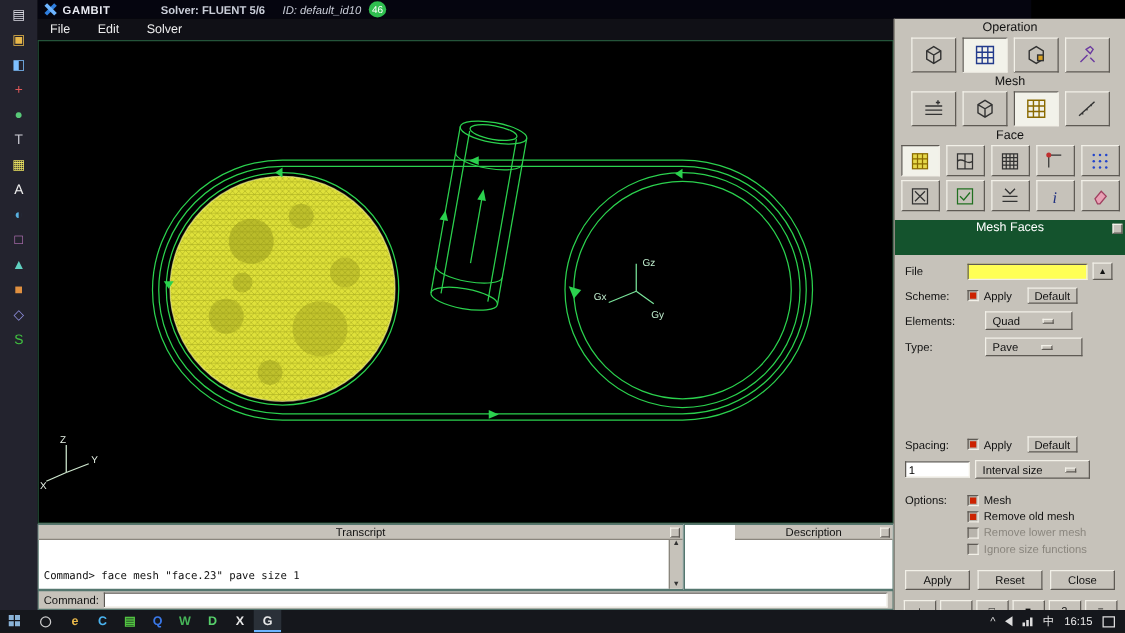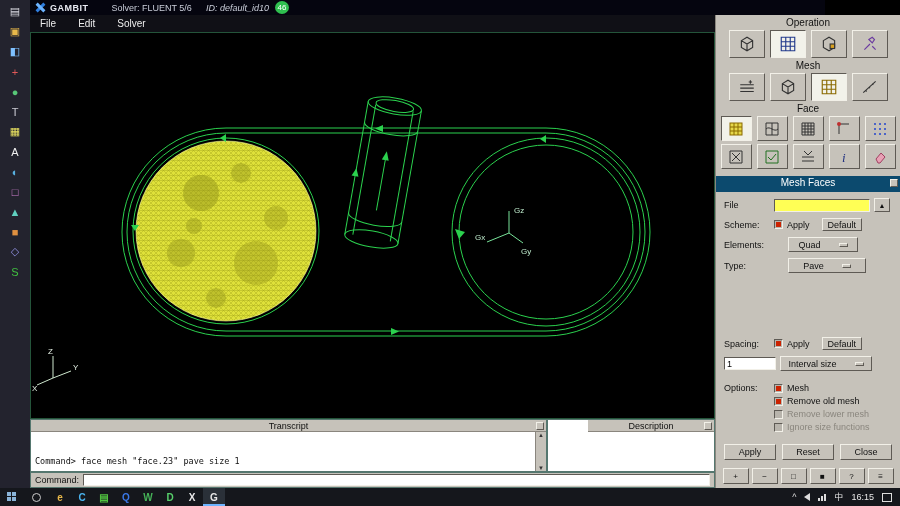--- a/index.html
+++ b/index.html
@@ -23,21 +23,21 @@
   .dock-icon:nth-child(11){color:#60d0c0;} .dock-icon:nth-child(12){color:#e09040;}
   .dock-icon:nth-child(13){color:#9090e0;} .dock-icon:nth-child(14){color:#40c040;}
 
   
   .titlebar { position:absolute; left:30px; top:0; width:795px; height:15px; background:#05050f;
     color:#e8eaf2; display:flex; align-items:center; font-size:9px; z-index:4; }
   .logo-x { position:relative; width:11px; height:9px; margin:0 4px 0 5px; }
   .logo-x::before, .logo-x::after { content:""; position:absolute; left:4px; top:-1px; width:3px; height:11px; background:#2f7fe0; }
   .logo-x::before { transform:rotate(45deg); } .logo-x::after { transform:rotate(-45deg); background:#6db4ff; }
   .tb-app { font-weight:bold; letter-spacing:0.5px; }
-  .tb-title { margin-left:23px; color:#c9cdd8; }
+  .tb-title { margin-left:40px; color:#c9cdd8;font-weight:bold; }
   .tb-id { margin-left:14px; color:#c9cdd8;font-style:italic; }
   .tb-badge { margin-left:6px; width:14px; height:13px; border-radius:50%; background:#2fbf4f;
     color:#fff; font-size:8px; display:flex; align-items:center; justify-content:center; }
 
   
   .menubar { position:absolute; left:30px; top:15px; width:738px; height:17px; background:#101016;
     color:#eee; display:flex; align-items:center; font-size:10px; z-index:4; }
   .menu-item { margin-left:22px; }
   .menu-item:first-child { margin-left:10px; }
   .menu-help { margin-left:auto; margin-right:14px; }
@@ -67,33 +67,33 @@
     font-size:9px; font-family:"DejaVu Sans Mono", monospace; padding:0 2px; }
 
   
   .right-panel { position:absolute; left:715px; top:15px; width:185px; height:473px; background:#c6c2ba;
     border-left:1px solid #8a867e; font-size:9px; color:#111; overflow:hidden; z-index:4; }
   .sec-title { text-align:center; font-size:10px; padding:2px 0 2px; }
   .icon-row { display:flex; justify-content:center; gap:5px; }
   .tool-btn { width:36px; height:28px; background:#c6c2ba; display:flex; align-items:center; justify-content:center; }
   .tool-btn.sm { width:31px; height:25px; }
   .tool-btn.active { background:#f2f2ea; border-color:#5e5a54 #f2f0e8 #f2f0e8 #5e5a54; }
-  .form-title { margin-top:7px; height:16px; background:#0c4a6e; color:#fff; text-align:center;
+  .form-title { margin-top:7px; height:28px; background:#14532d; color:#fff; text-align:center;
     line-height:14px; font-size:10px; position:relative; }
   .form-title .mini-sq { background:#c6c2ba; top:3px; }
   .form-row { display:flex; align-items:center; margin:6px 6px 0 8px; gap:4px; }
   .lbl { width:46px; flex:none; }
   .faces-input { width:96px; height:13px; background:#ffff55; border:1px solid; border-color:#5e5a54 #f2f0e8 #f2f0e8 #5e5a54;
     font-size:9px; padding:0 2px; }
   .pick-btn { width:16px; height:14px; background:#c6c2ba; font-size:7px; display:flex; align-items:center; justify-content:center; }
   .flagbox { width:9px; height:9px; background:#b8b4ac; position:relative; flex:none;
     border:1px solid; border-color:#5e5a54 #f2f0e8 #f2f0e8 #5e5a54; }
   .flagbox.on::after { content:""; position:absolute; inset:1px; background:#cc2200; }
   .small-btn { height:13px; padding:0 5px; background:#c6c2ba; font-size:9px; display:flex; align-items:center; }
-  .dropdown { height:15px; background:#c6c2ba; display:flex; align-items:center; justify-content:center;
+  .dropdown { height:15px; background:#c6c2ba; display:flex; align-items:center; justify-content:flex-start;
     padding:0 5px; gap:18px; }
   .drop-dash { width:9px; height:4px; background:#c6c2ba; flex:none;
     border:1px solid; border-color:#f2f0e8 #5e5a54 #5e5a54 #f2f0e8; }
   .spacer { height:58px; }
   .num-input { width:52px; height:13px; background:#fff; border:1px solid; border-color:#5e5a54 #f2f0e8 #f2f0e8 #5e5a54;
     font-size:9px; padding:0 2px; }
   .opt-col { display:flex; flex-direction:column; gap:3px; }
   .opt-row { display:flex; align-items:center; gap:4px; }
   .opt-row.disabled { color:#8a867e; }
   .action-row { display:flex; justify-content:space-between; margin:12px 8px 0; }

